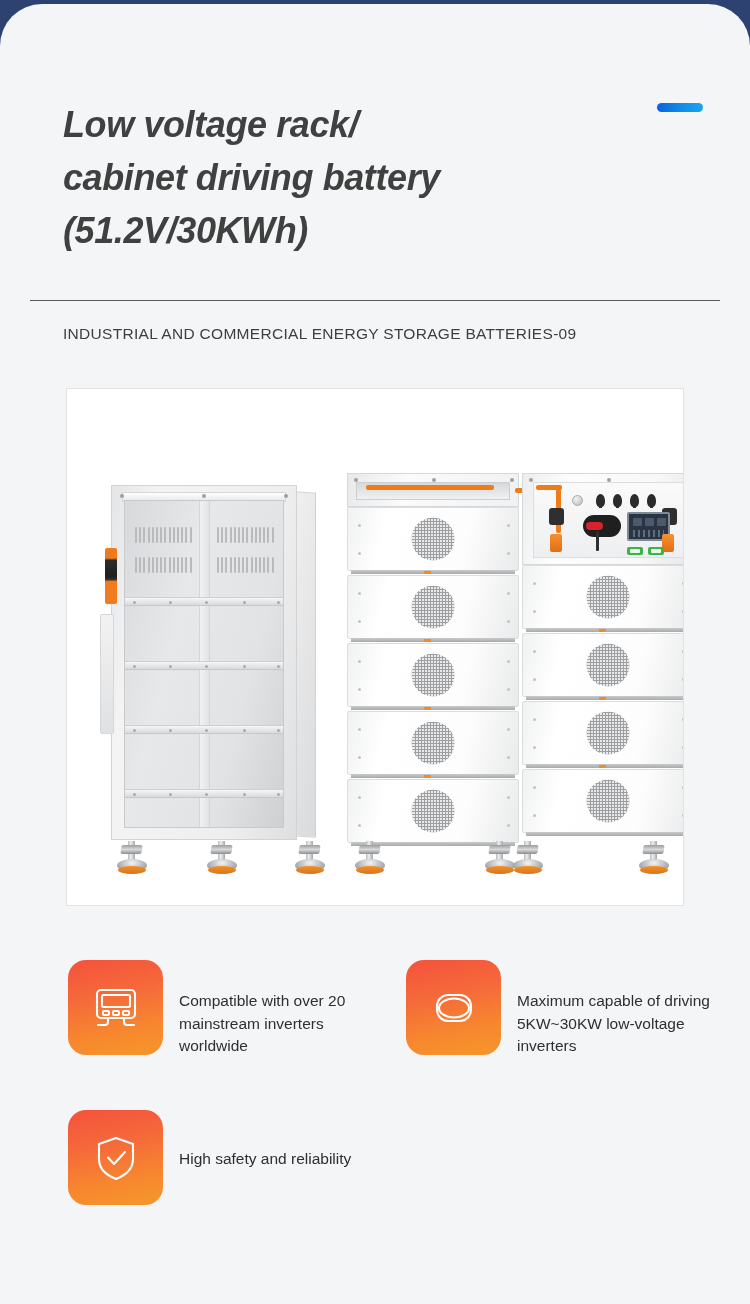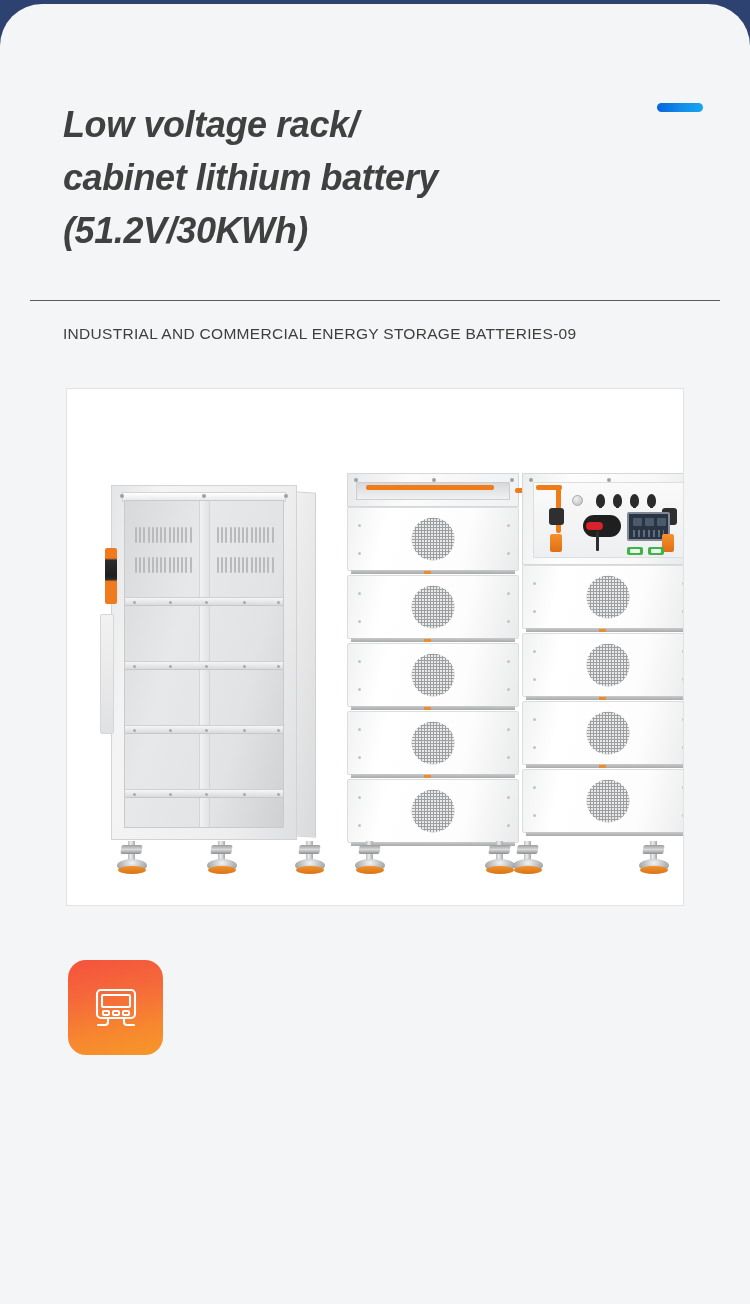--- a/index.html
+++ b/index.html
@@ -280,21 +280,21 @@
   .ftext.one-line { padding-top:38px; }
 </style>
 </head>
 <body>
 
 <div id="page">
   <div class="sheet"></div>
 
   <div class="header">
     <div class="title">Low voltage rack/
-cabinet lithium battery
+cabinet driving battery
 (51.2V/30KWh)</div>
     <div class="accent-pill"></div>
     <div class="divider"></div>
     <div class="subtitle">INDUSTRIAL AND COMMERCIAL ENERGY STORAGE BATTERIES-09</div>
   </div>
 
   <div class="photo-frame">
     <div class="stage">
 
       <div class="rack">
@@ -572,22 +572,41 @@
           <svg width="54" height="54" viewBox="0 0 54 54" fill="none" stroke="#ffffff" stroke-width="2.1" stroke-linecap="round" stroke-linejoin="round">
             <rect x="8" y="9" width="38" height="28" rx="4"></rect>
             <rect x="13" y="14" width="28" height="12" rx="1.2"></rect>
             <rect x="14" y="30" width="6" height="4" rx="1"></rect>
             <rect x="24" y="30" width="6" height="4" rx="1"></rect>
             <rect x="34" y="30" width="6" height="4" rx="1"></rect>
             <path d="M19 37v4a3 3 0 0 1-3 3H9"></path>
             <path d="M35 37v4a3 3 0 0 0 3 3h7"></path>
           </svg>
         </div>
+        <div class="ftext two-line">Compatible with over 20 mainstream inverters worldwide</div>
       </div>
 
+      <div class="fcard fcard-right">
+        <div class="ficon">
+          <svg width="54" height="54" viewBox="0 0 54 54" fill="none" stroke="#ffffff" stroke-width="2.1" stroke-linecap="round" stroke-linejoin="round">
+            <rect x="10" y="14" width="34" height="26" rx="11"></rect>
+            <ellipse cx="27" cy="27" rx="15" ry="9.5"></ellipse>
+          </svg>
+        </div>
+        <div class="ftext two-line">Maximum capable of driving 5KW~30KW low-voltage inverters</div>
+      </div>
     </div>
 
     <div class="frow">
+      <div class="fcard fcard-left">
+        <div class="ficon">
+          <svg width="54" height="54" viewBox="0 0 54 54" fill="none" stroke="#ffffff" stroke-width="2.1" stroke-linecap="round" stroke-linejoin="round">
+            <path d="M27 7 L44 13 v15 c0 10-8 16.5-17 20-9-3.5-17-10-17-20V13 Z"></path>
+            <path d="M19 26.5 L25 33 L36 21"></path>
+          </svg>
+        </div>
+        <div class="ftext one-line">High safety and reliability</div>
+      </div>
 
     </div>
 
   </div>
 </div>
 
 </body></html>

